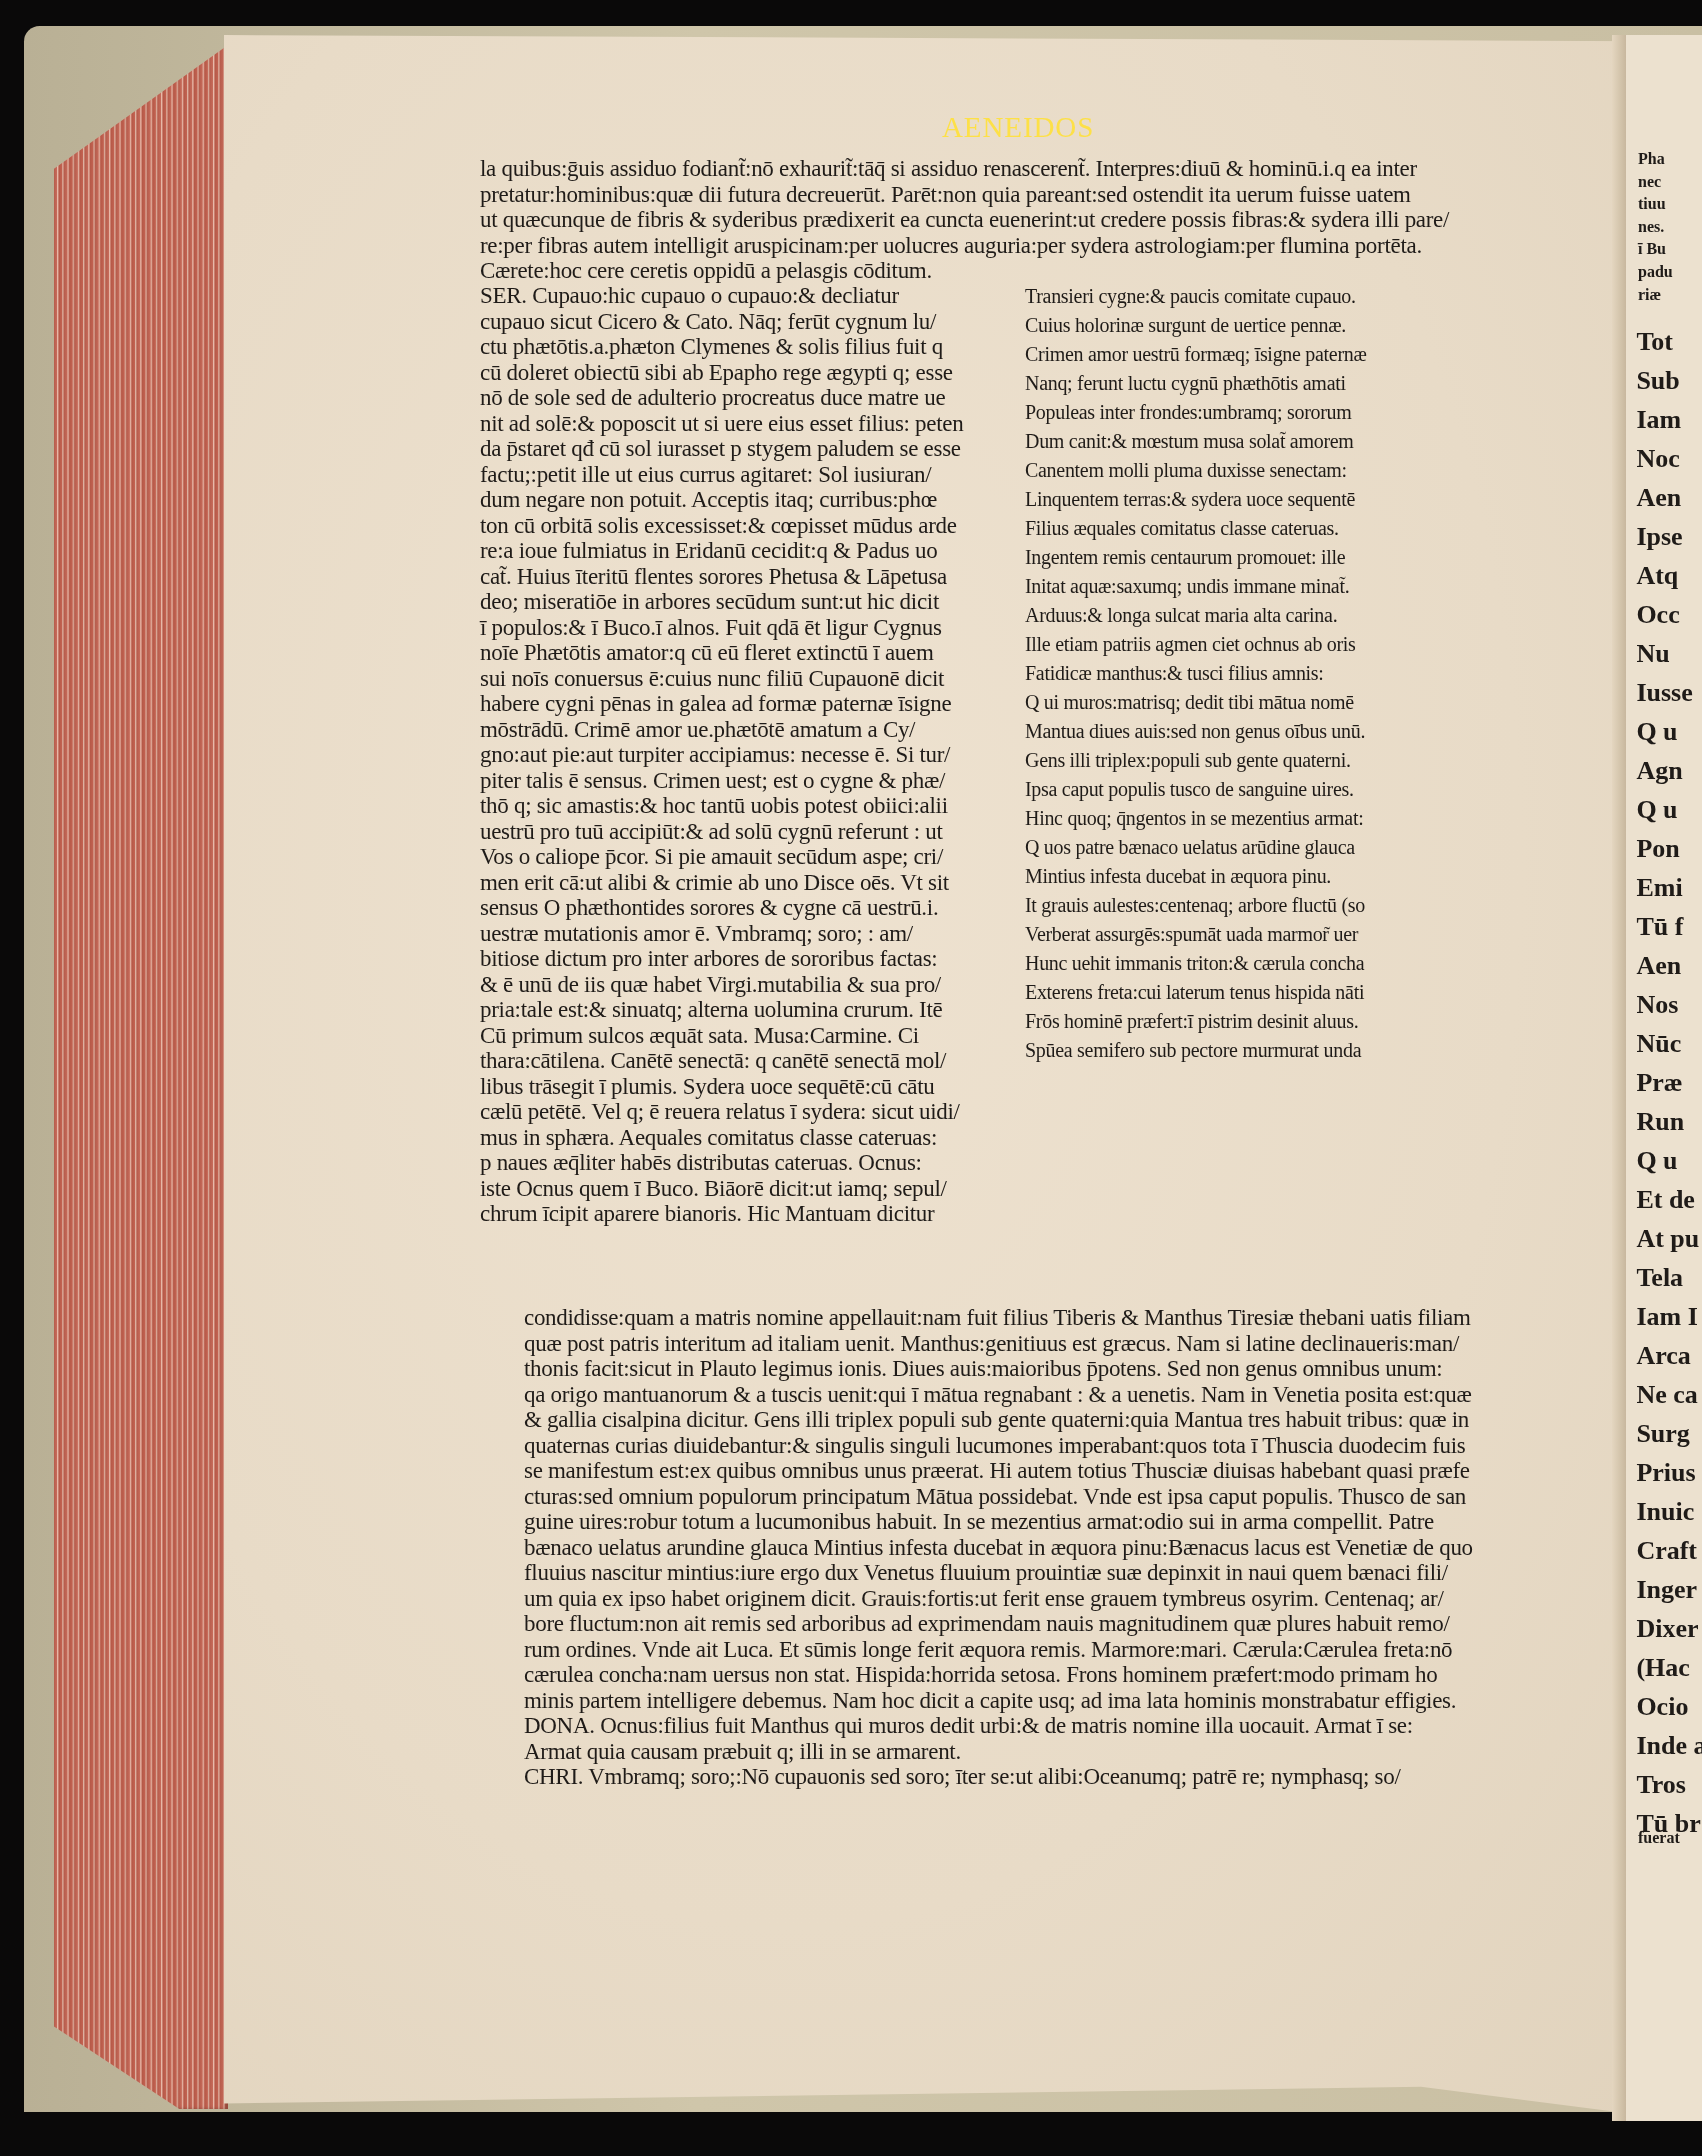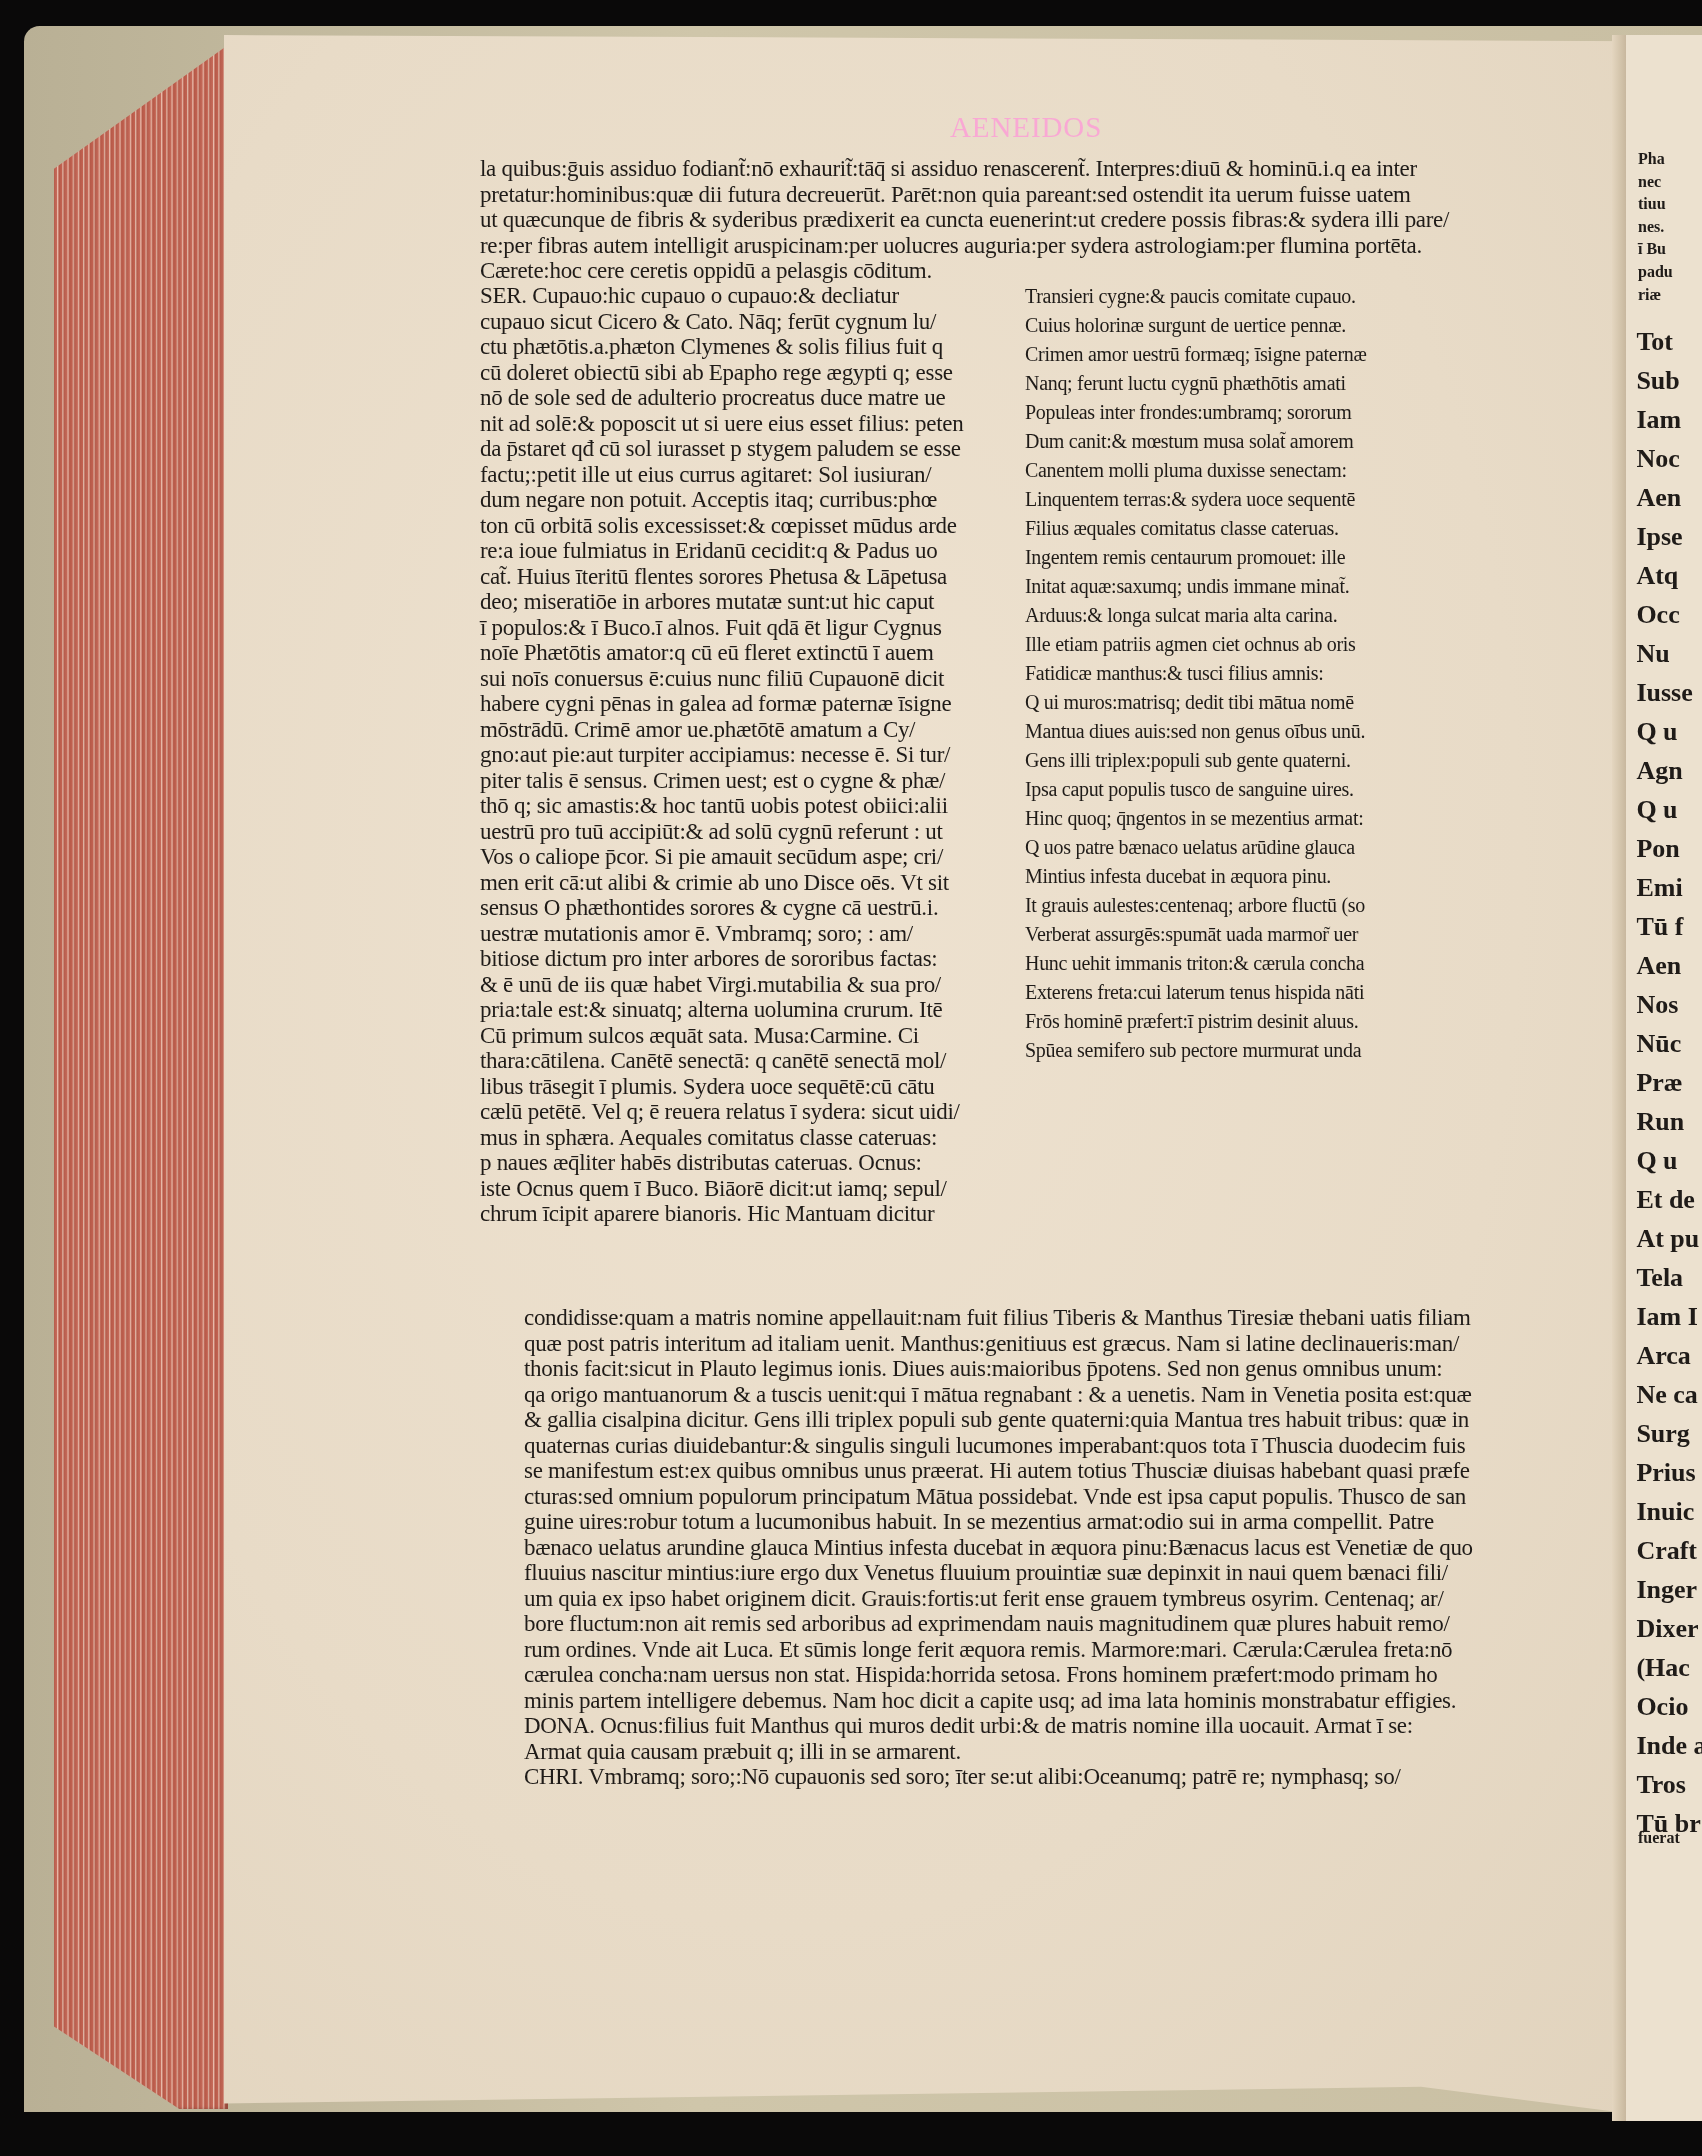--- a/index.html
+++ b/index.html
@@ -27,21 +27,21 @@
   .gutter {
     position: absolute; left: 1612px; top: 35px; width: 14px; height: 2086px;
     background: linear-gradient(90deg, #e4d6c0, #d3c4ab 60%, #c8b79e);
   }
   .facing {
     position: absolute; left: 1626px; top: 35px; width: 76px; height: 2086px;
     background: #ece1cf; overflow: hidden;
   }
   .running-head {
     position: absolute; left: 942px; top: 111px;
-    font-size: 29px; letter-spacing: 0.9px; color: #f9a8d4; margin-left: 8px;
+    font-size: 29px; letter-spacing: 0.9px; color: #fde047;
   }
   .textblock { position: absolute; color: #1f1b18; white-space: nowrap; }
   .line { display: block; height: 25.5px; line-height: 25.5px; font-size: 23.5px; }
   .commentary .line { font-size: 23px; letter-spacing: -0.3px; }
   .verse .line { height: 29px; line-height: 29px; font-size: 20px; letter-spacing: -0.3px; }
   .facing .line { font-size: 26px; font-weight: bold; height: 39px; line-height: 39px; }
   .facing .small .line { font-size: 16px; height: 22.6px; line-height: 22.6px; }
 </style>
 </head>
 <body>
@@ -66,21 +66,21 @@
     <span class="line">ctu phætōtis.a.phæton Clymenes &amp; solis filius fuit q</span>
     <span class="line">cū doleret obiectū sibi ab Epapho rege ægypti q; esse</span>
     <span class="line">nō de sole sed de adulterio procreatus duce matre ue</span>
     <span class="line">nit ad solē:&amp; poposcit ut si uere eius esset filius: peten</span>
     <span class="line">da p̄staret qđ cū sol iurasset p stygem paludem se esse</span>
     <span class="line">factu;:petit ille ut eius currus agitaret: Sol iusiuran/</span>
     <span class="line">dum negare non potuit. Acceptis itaq; curribus:phœ</span>
     <span class="line">ton cū orbitā solis excessisset:&amp; cœpisset mūdus arde</span>
     <span class="line">re:a ioue fulmiatus in Eridanū cecidit:q &amp; Padus uo</span>
     <span class="line">cat̃. Huius īteritū flentes sorores Phetusa &amp; Lāpetusa</span>
-    <span class="line">deo; miseratiōe in arbores mutatæ sunt:ut hic caput</span>
+    <span class="line">deo; miseratiōe in arbores secūdum sunt:ut hic dicit</span>
     <span class="line">ī populos:&amp; ī Buco.ī alnos. Fuit qdā ēt ligur Cygnus</span>
     <span class="line">noīe Phætōtis amator:q cū eū fleret extinctū ī auem</span>
     <span class="line">sui noīs conuersus ē:cuius nunc filiū Cupauonē dicit</span>
     <span class="line">habere cygni pēnas in galea ad formæ paternæ īsigne</span>
     <span class="line">mōstrādū. Crimē amor ue.phætōtē amatum a Cy/</span>
     <span class="line">gno:aut pie:aut turpiter accipiamus: necesse ē. Si tur/</span>
     <span class="line">piter talis ē sensus. Crimen uest; est o cygne &amp; phæ/</span>
     <span class="line">thō q; sic amastis:&amp; hoc tantū uobis potest obiici:alii</span>
     <span class="line">uestrū pro tuū accipiūt:&amp; ad solū cygnū referunt : ut</span>
     <span class="line">Vos o caliope p̄cor. Si pie amauit secūdum aspe; cri/</span>

